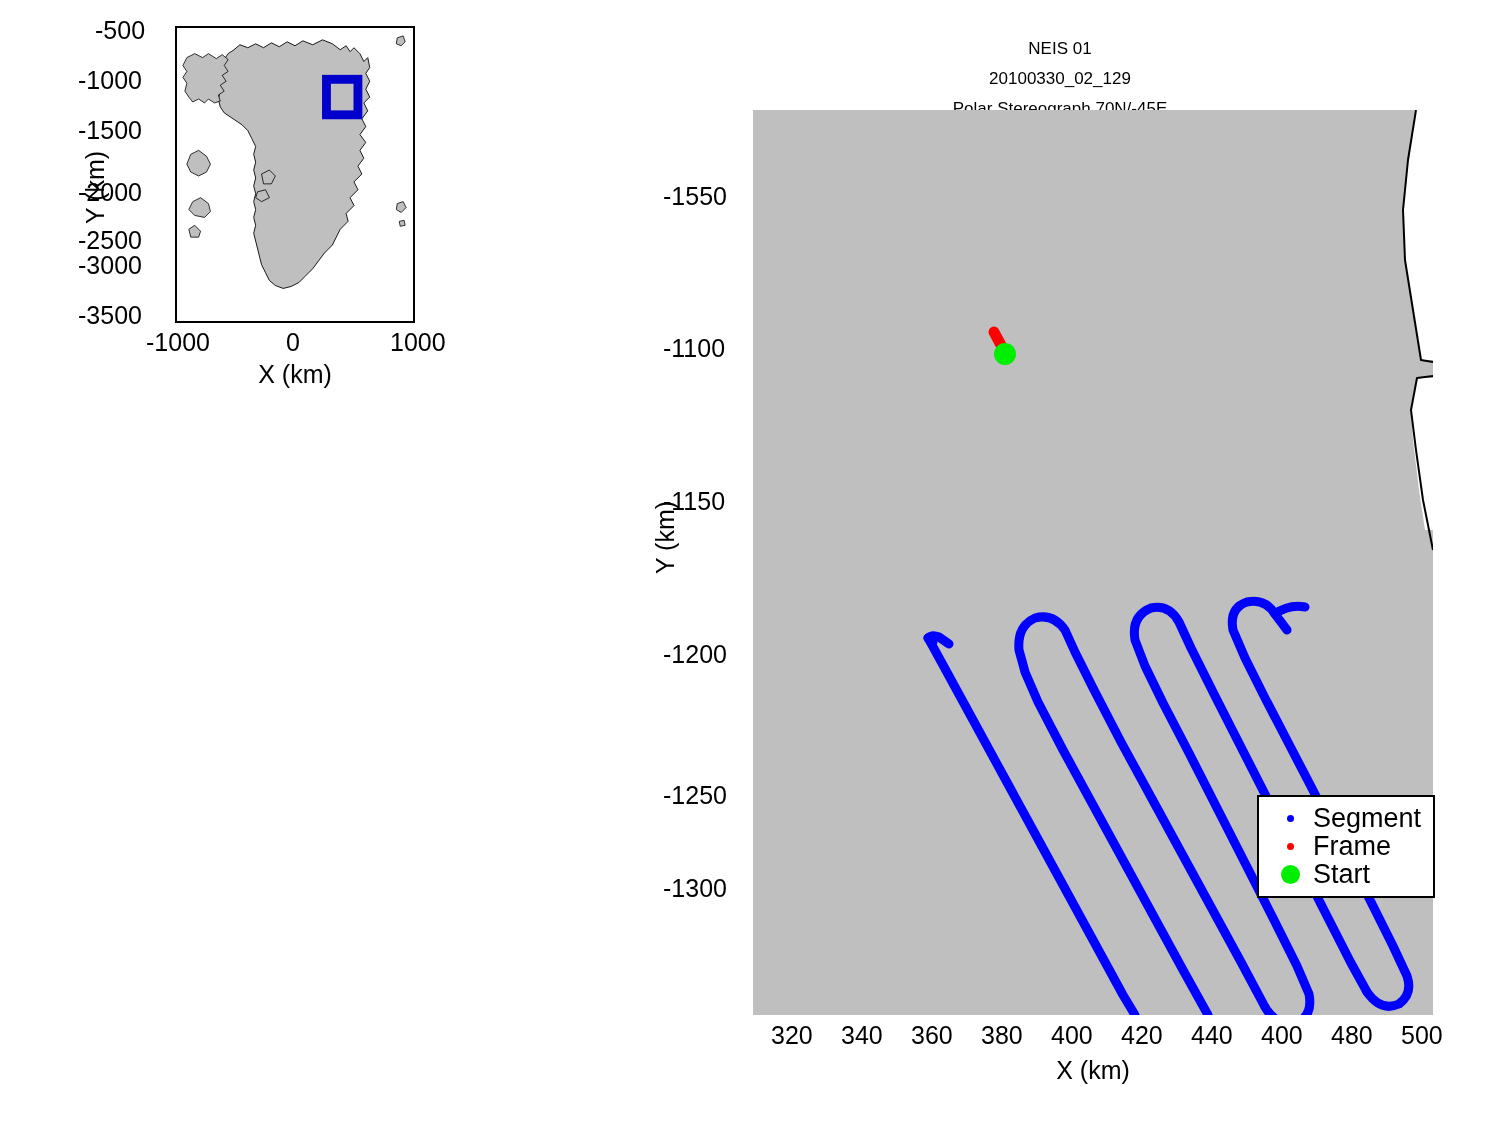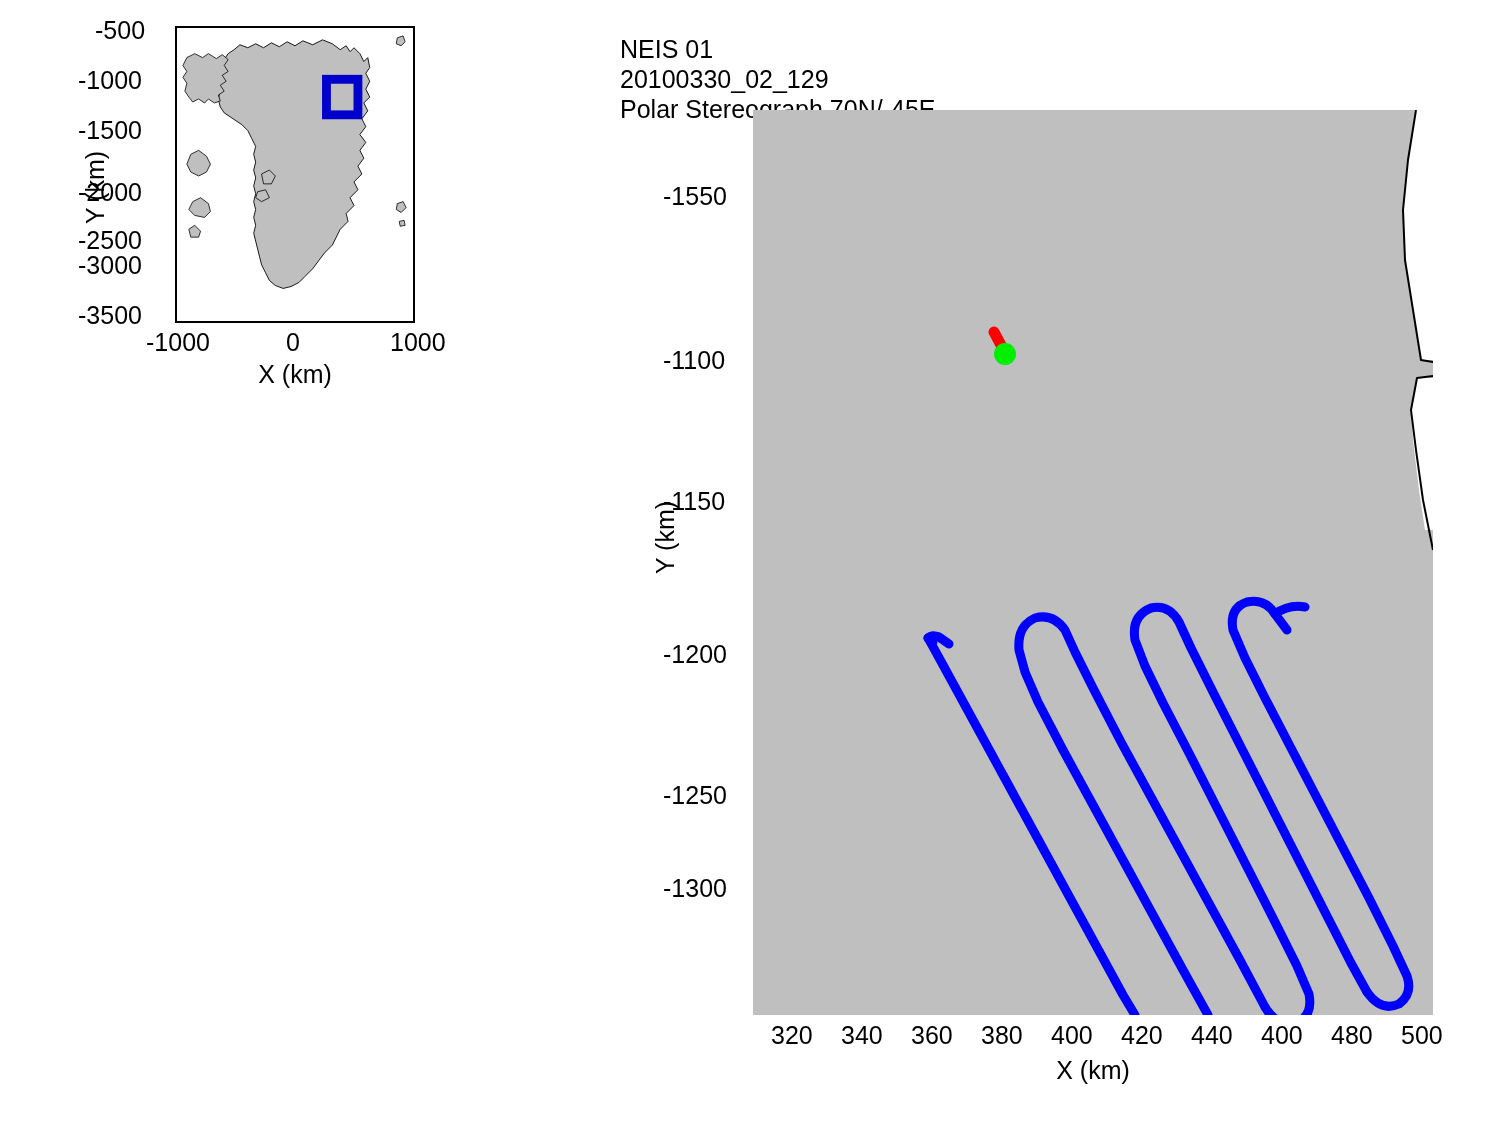--- a/index.html
+++ b/index.html
@@ -55,21 +55,22 @@
   
   #main-panel {
     position: absolute;
     left: 620px; top: 0;
     width: 880px; height: 1125px;
   }
   #main-title {
     position: absolute;
     left: 0; top: 34px;
     width: 880px;
-    font-size: 25px;
+    text-align: center;
+    font-size: 17px;
     line-height: 30px;
     color: #000;
   }
   #main-plotbox {
     position: absolute;
     left: 133px; top: 110px;
     width: 680px; height: 905px;
     background: #bfbfbf;
     overflow: hidden;
   }
@@ -169,21 +170,21 @@
 
   <div id="main-title">
     <div>NEIS 01</div>
     <div>20100330_02_129</div>
     <div>Polar Stereograph 70N/-45E</div>
   </div>
 
   <div class="axis-label rot" style="left:-5px; top:525px; width:100px; text-align:center;">Y (km)</div>
 
   <div class="tick" style="left:43px; top:184px;">-1550</div>
-  <div class="tick" style="left:43px; top:348px;">-1100</div>
+  <div class="tick" style="left:43px; top:336px;">-1100</div>
   <div class="tick" style="left:43px; top:489px;">-1150</div>
   <div class="tick" style="left:43px; top:642px;">-1200</div>
   <div class="tick" style="left:43px; top:783px;">-1250</div>
   <div class="tick" style="left:43px; top:876px;">-1300</div>
 
   <div id="main-plotbox">
     <svg viewBox="0 0 680 905" preserveAspectRatio="none">
 
       <rect x="0" y="0" width="680" height="905" fill="#bfbfbf"></rect>
 
@@ -223,20 +224,40 @@
 
         <path d="M 522,504 Q 536,494 552,497"></path>
       </g>
 
       <path fill="none" stroke="#ff0000" stroke-width="11" stroke-linecap="round" d="M 241,222 L 249,237"></path>
 
       <circle cx="252" cy="244" r="11" fill="#00ee00"></circle>
     </svg>
   </div>
 
+  <div id="legend">
+    <div class="legend-row">
+      <span class="legend-marker">
+        <span class="dot-small" style="background:#0000ff;"></span>
+      </span>
+      <span class="legend-text">Segment</span>
+    </div>
+    <div class="legend-row">
+      <span class="legend-marker">
+        <span class="dot-small" style="background:#ff0000;"></span>
+      </span>
+      <span class="legend-text">Frame</span>
+    </div>
+    <div class="legend-row">
+      <span class="legend-marker">
+        <span class="dot-big" style="background:#00ee00;"></span>
+      </span>
+      <span class="legend-text">Start</span>
+    </div>
+  </div>
 
   <div class="tick" style="left:151px; top:1023px;">320</div>
   <div class="tick" style="left:221px; top:1023px;">340</div>
   <div class="tick" style="left:291px; top:1023px;">360</div>
   <div class="tick" style="left:361px; top:1023px;">380</div>
   <div class="tick" style="left:431px; top:1023px;">400</div>
   <div class="tick" style="left:501px; top:1023px;">420</div>
   <div class="tick" style="left:571px; top:1023px;">440</div>
   <div class="tick" style="left:641px; top:1023px;">400</div>
   <div class="tick" style="left:711px; top:1023px;">480</div>

